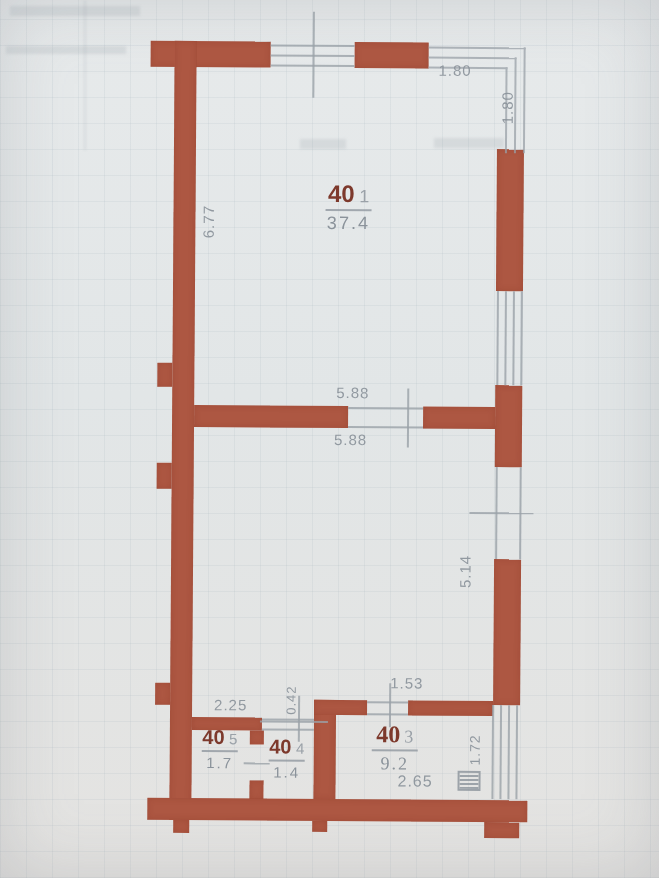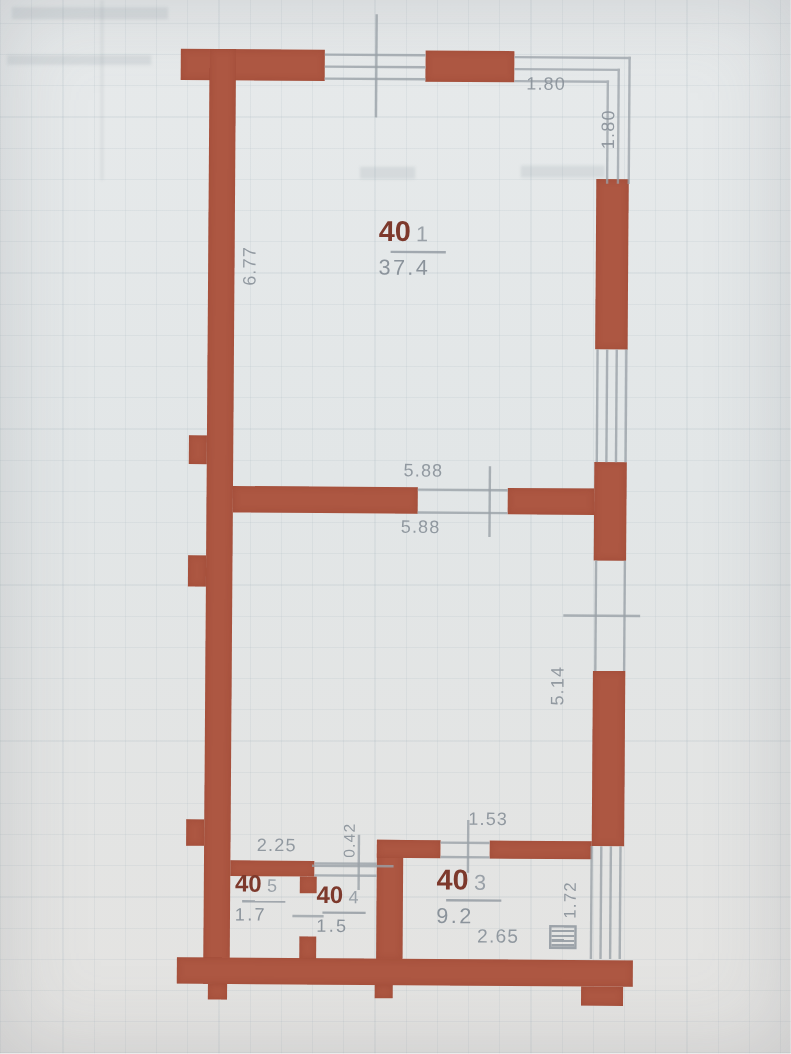--- a/index.html
+++ b/index.html
@@ -16,21 +16,21 @@
       linear-gradient(180deg,#e7eaeb 0%, #e2e6e7 45%, #e4e3e1 100%);
     box-shadow: inset 0 0 70px rgba(120,125,130,.25);
   }
   .plan{position:absolute; inset:0; transform:rotate(0.4deg); transform-origin:340px 430px;}
   .wall{position:absolute; background:var(--wall); box-shadow:inset 0 0 6px rgba(120,40,25,.25);}
   .tlh{position:absolute; height:2px; background:var(--thin-line); opacity:.8;}
   .tlv{position:absolute; width:2px; background:var(--thin-line); opacity:.8;}
   .corner{position:absolute; border-top:2px solid var(--thin-line); border-right:2px solid var(--thin-line); opacity:.75;}
   .dim{position:absolute; color:var(--dim-text); font-size:15px; letter-spacing:1px; white-space:nowrap; opacity:.92;}
   .dim.v{transform:rotate(-90deg); text-align:center;}
-  .room-label{position:absolute; }
+  .room-label{position:absolute; text-align:center;}
   .rl-top{line-height:1; white-space:nowrap;}
   .rl-num{color:var(--room-number); font-weight:bold; font-size:24px;}
   .rl-idx{color:var(--thin-line); font-size:18px;}
   .rl-bar{border-top:2px solid var(--dim-text); opacity:.75; margin:3px auto 2px auto; width:46px;}
   .rl-area{color:var(--dim-text); font-size:18px; letter-spacing:2px;}
   .room-label.small .rl-num{font-size:20px;}
   .room-label.small .rl-idx{font-size:15px;}
   .room-label.small .rl-area{font-size:15px;}
   .room-label.small .rl-bar{width:36px;}
   .vent{position:absolute; width:19px; height:16px; border:2px solid var(--dim-text); opacity:.8;
@@ -108,29 +108,29 @@
     <div class="tlv" style="left:510px;top:704px;height:94px;"></div>
     <div class="tlv" style="left:518px;top:704px;height:94px;"></div>
 
     <div class="tlh" style="left:246px;top:763px;width:26px;"></div>
 
     <div class="room-label" style="left:314px;top:182px;width:66px;">
       <div class="rl-top"><span class="rl-num">40</span> <span class="rl-idx">1</span></div>
       <div class="rl-bar"></div>
       <div class="rl-area">37.4</div>
     </div>
-    <div class="room-label" style="left:366px;top:722px;width:62px;">
+    <div class="room-label" style="left:366px;top:722px;width:62px;font-family:Liberation Serif, serif;">
       <div class="rl-top"><span class="rl-num">40</span> <span class="rl-idx">3</span></div>
       <div class="rl-bar"></div>
       <div class="rl-area">9.2</div>
     </div>
     <div class="room-label small" style="left:266px;top:737px;width:46px;">
       <div class="rl-top"><span class="rl-num">40</span> <span class="rl-idx">4</span></div>
       <div class="rl-bar"></div>
-      <div class="rl-area">1.5</div>
+      <div class="rl-area">1.4</div>
     </div>
     <div class="room-label small" style="left:198px;top:728px;width:48px;">
       <div class="rl-top"><span class="rl-num">40</span> <span class="rl-idx">5</span></div>
       <div class="rl-bar"></div>
       <div class="rl-area">1.7</div>
     </div>
 
     <div class="dim" style="left:436px;top:61px;">1.80</div>
     <div class="dim v" style="left:477px;top:98px;width:56px;">1.80</div>
     <div class="dim v" style="left:177px;top:214px;width:60px;">6.77</div>

